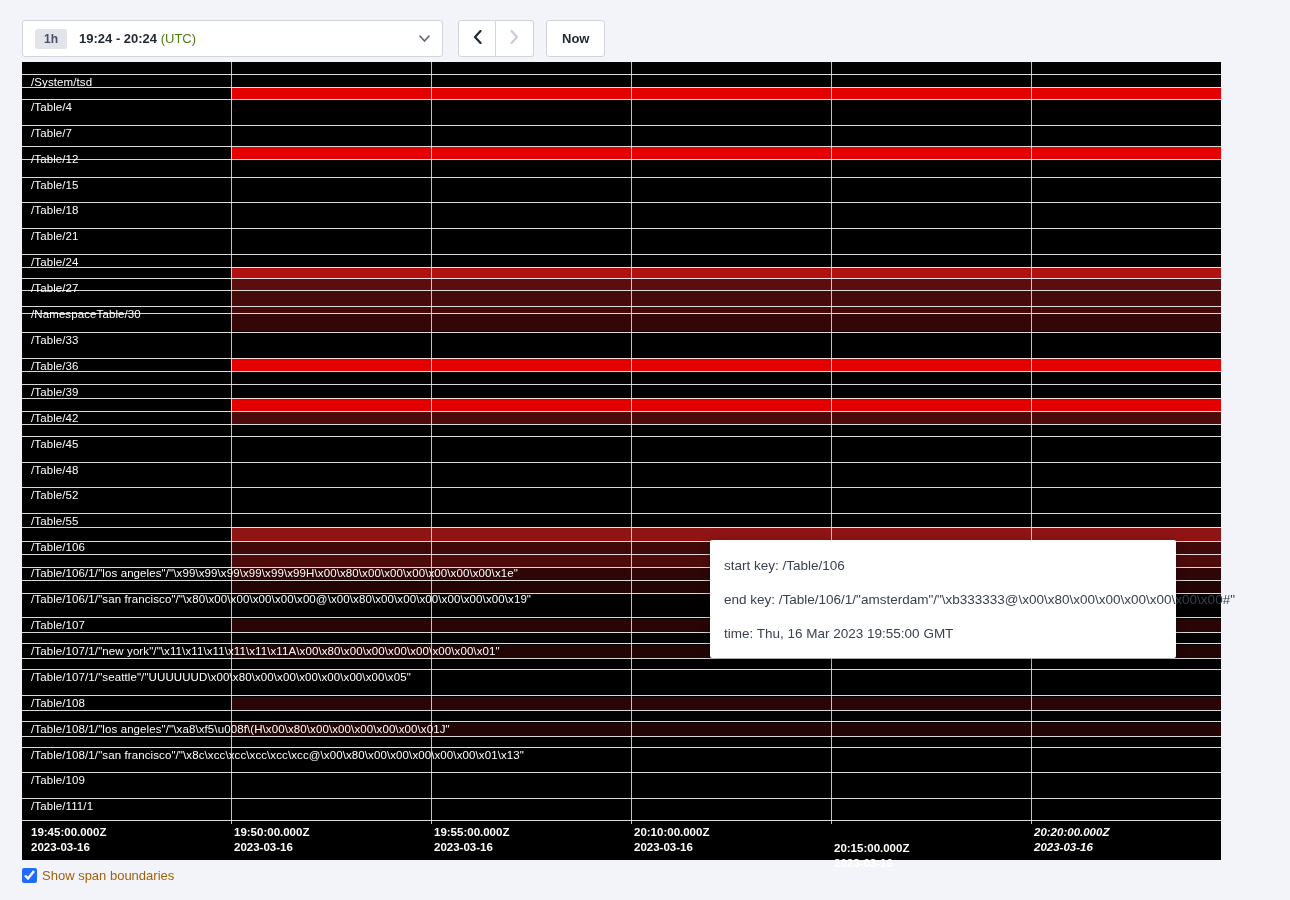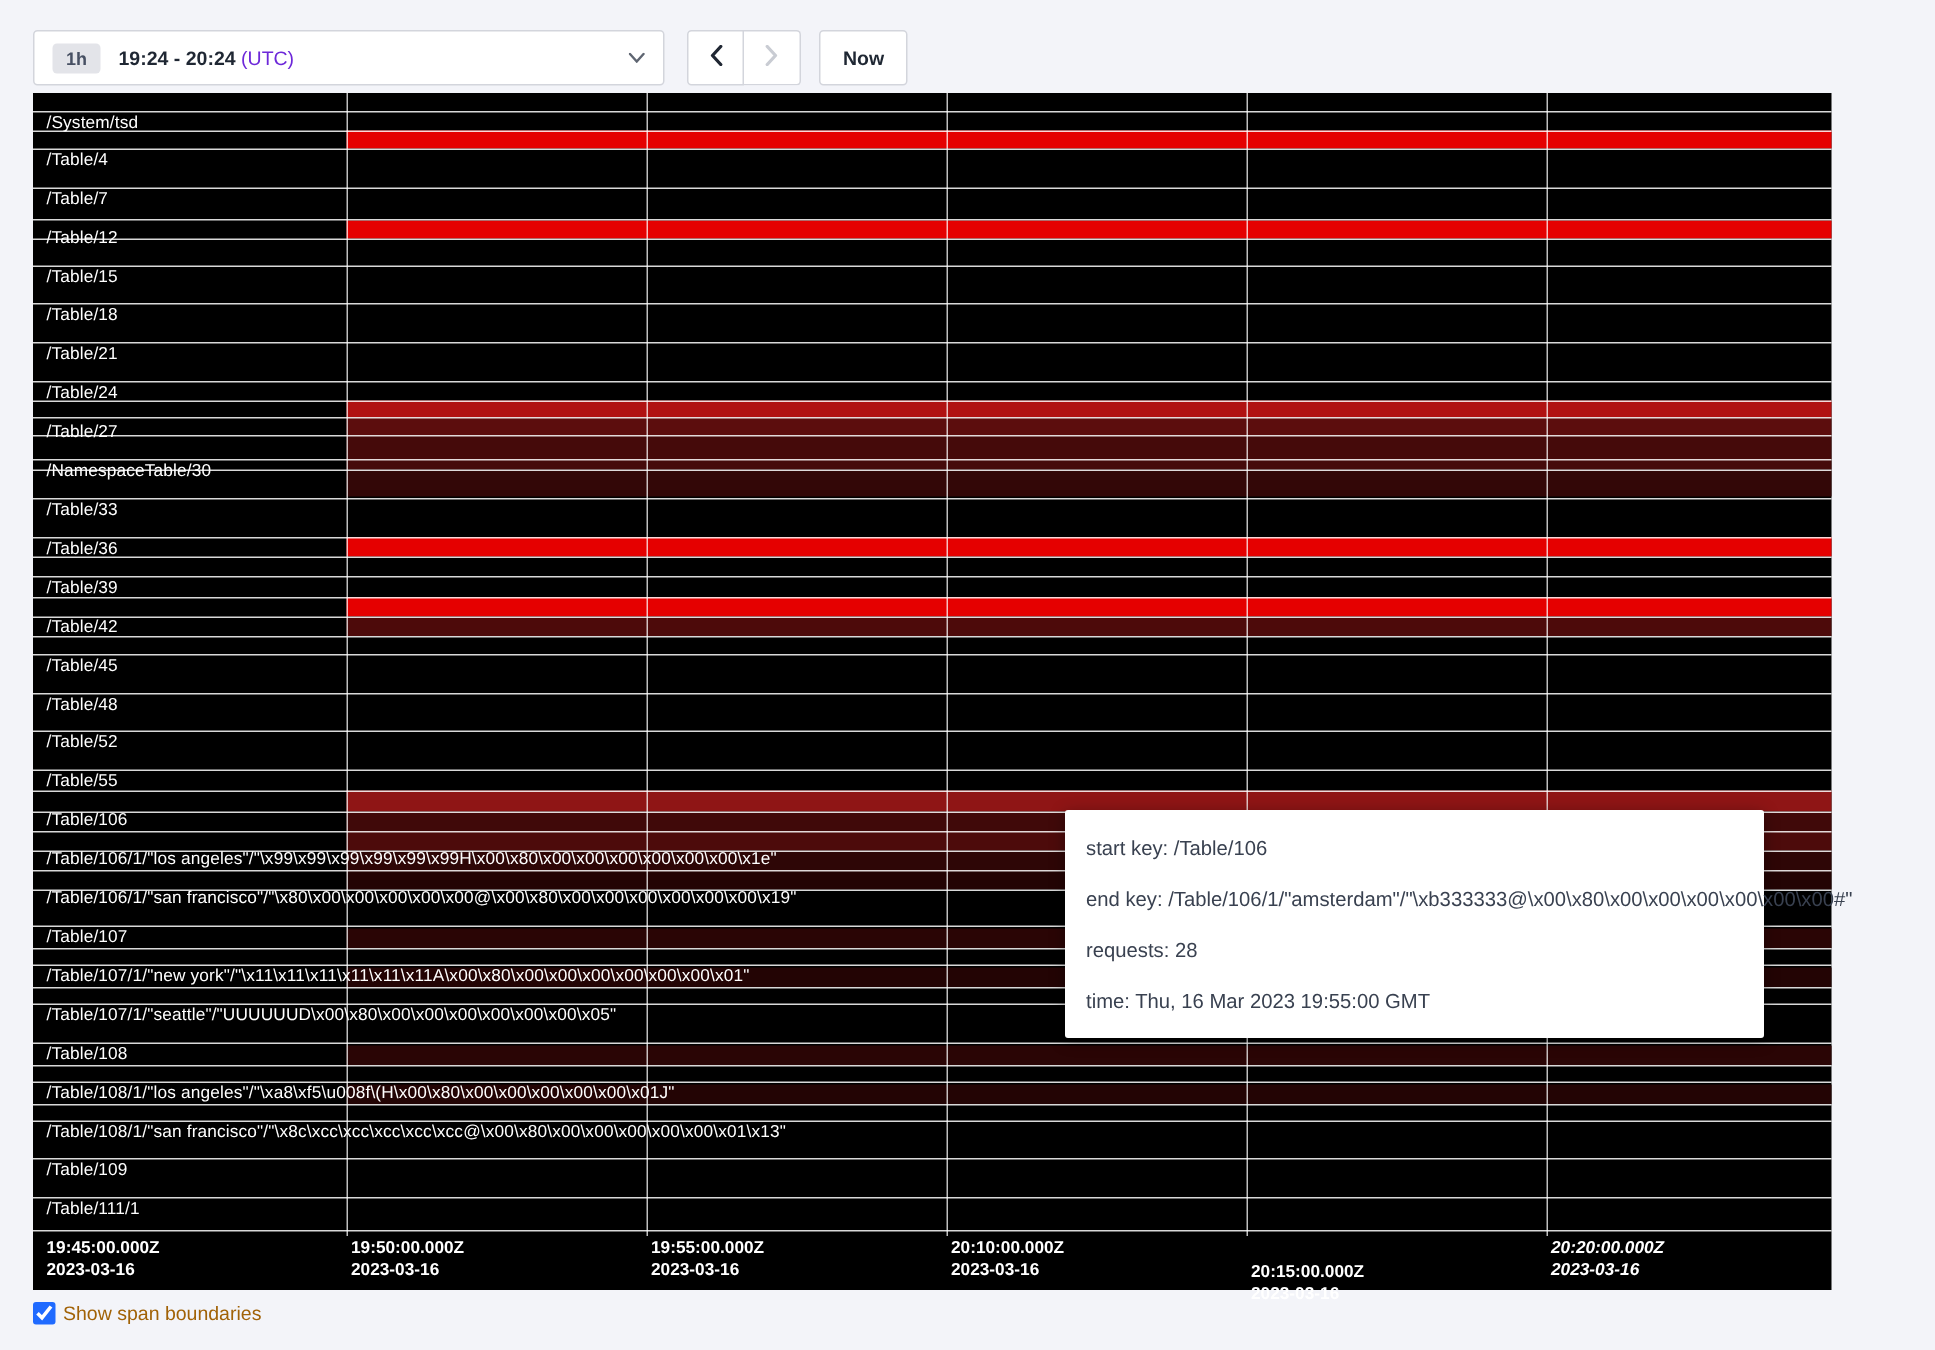--- a/index.html
+++ b/index.html
@@ -10,21 +10,21 @@
     overflow:hidden;
   }
   
   .toolbar{display:flex;margin:20px 0 0 22px;height:37px;}
   .time-select{
     width:421px;height:37px;background:#fff;border:1px solid #d3d5dc;border-radius:3px;
     display:flex;align-items:center;padding:0 12px;box-sizing:border-box;cursor:pointer;
   }
   .badge{background:#e3e4e9;border-radius:3px;padding:3px 9px;font-size:12px;font-weight:700;color:#475063;margin-right:12px;}
   .range-text{font-size:13px;color:#1f2733;font-weight:700;}
-  .tz{color:#6d28d9;font-weight:400;}
+  .tz{color:#4d7c0f;font-weight:400;}
   .chev{margin-left:auto;display:flex;align-items:center;}
   .nav-group{display:flex;margin-left:15px;}
   .nav-btn{width:38px;height:37px;background:#fff;border:1px solid #d3d5dc;display:flex;align-items:center;justify-content:center;padding:0;cursor:pointer;box-sizing:border-box;}
   .nav-btn.prev{border-radius:3px 0 0 3px;}
   .nav-btn.next{border-radius:0 3px 3px 0;border-left:none;}
   .now-btn{
     margin-left:12px;height:37px;padding:0 15px;background:#fff;border:1px solid #d3d5dc;border-radius:3px;
     font-size:13px;font-weight:700;color:#1f2733;cursor:pointer;font-family:inherit;
   }
   
@@ -73,21 +73,20 @@
         </span>
       </button>
     </div>
     <button class="now-btn">Now</button>
   </div>
 
   <div class="kv-canvas" id="kv-canvas" style="background: rgb(0, 0, 0);">
     <div class="tooltip" id="kv-tooltip" style="left: 688px; top: 478px; width: 466px; box-sizing: border-box;">
         <div class="tipline">start key: /Table/106</div>
         <div class="tipline">end key: /Table/106/1/"amsterdam"/"\xb333333@\x00\x80\x00\x00\x00\x00\x00\x00#"</div>
-        <div class="tipline">requests: 28</div>
         <div class="tipline">time: Thu, 16 Mar 2023 19:55:00 GMT</div>
       </div>
   <div class="band" style="top: 25px; height: 12px; left: 209px; width: 990px; background: rgb(229, 0, 0);"></div>
       <div class="band" style="top: 85px; height: 12px; left: 209px; width: 990px; background: rgb(229, 0, 0);"></div>
       <div class="band" style="top: 205px; height: 11px; left: 209px; width: 990px; background: rgb(176, 18, 18);"></div>
       <div class="band" style="top: 216px; height: 12px; left: 209px; width: 990px; background: rgb(92, 13, 13);"></div>
       <div class="band" style="top: 228px; height: 23px; left: 209px; width: 990px; background: rgb(69, 10, 10);"></div>
       <div class="band" style="top: 251px; height: 18px; left: 209px; width: 990px; background: rgb(51, 7, 7);"></div>
       <div class="band" style="top: 296px; height: 13px; left: 209px; width: 990px; background: rgb(229, 0, 0);"></div>
       <div class="band" style="top: 336px; height: 13px; left: 209px; width: 990px; background: rgb(229, 0, 0);"></div>

